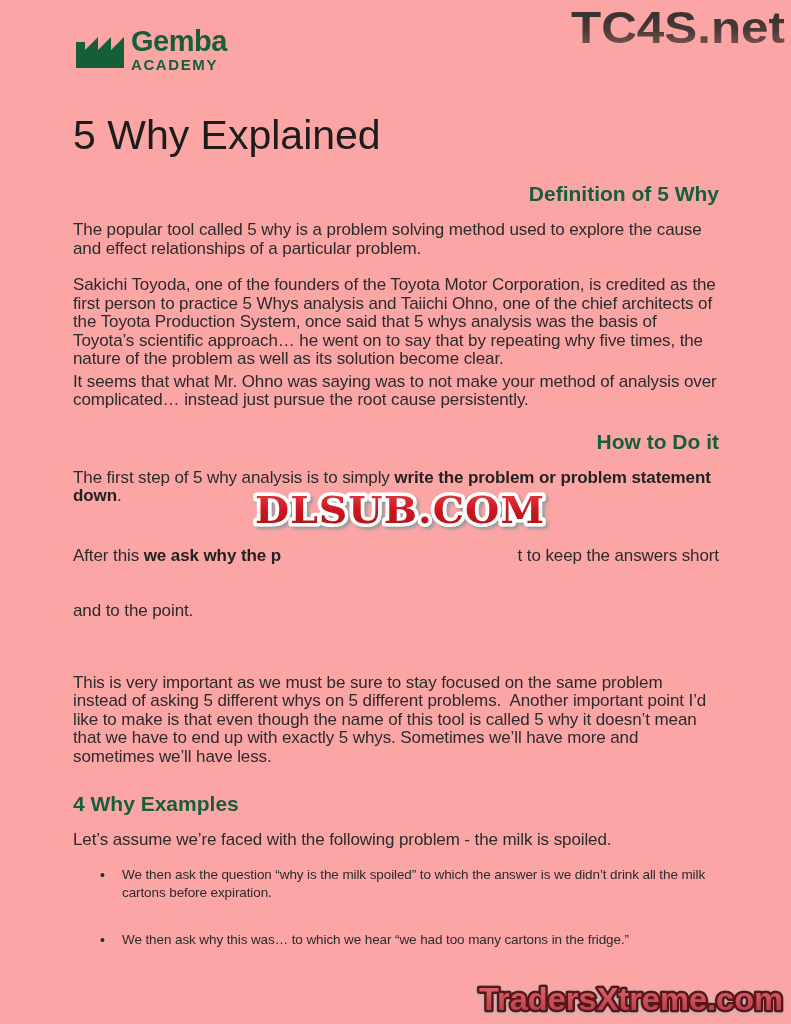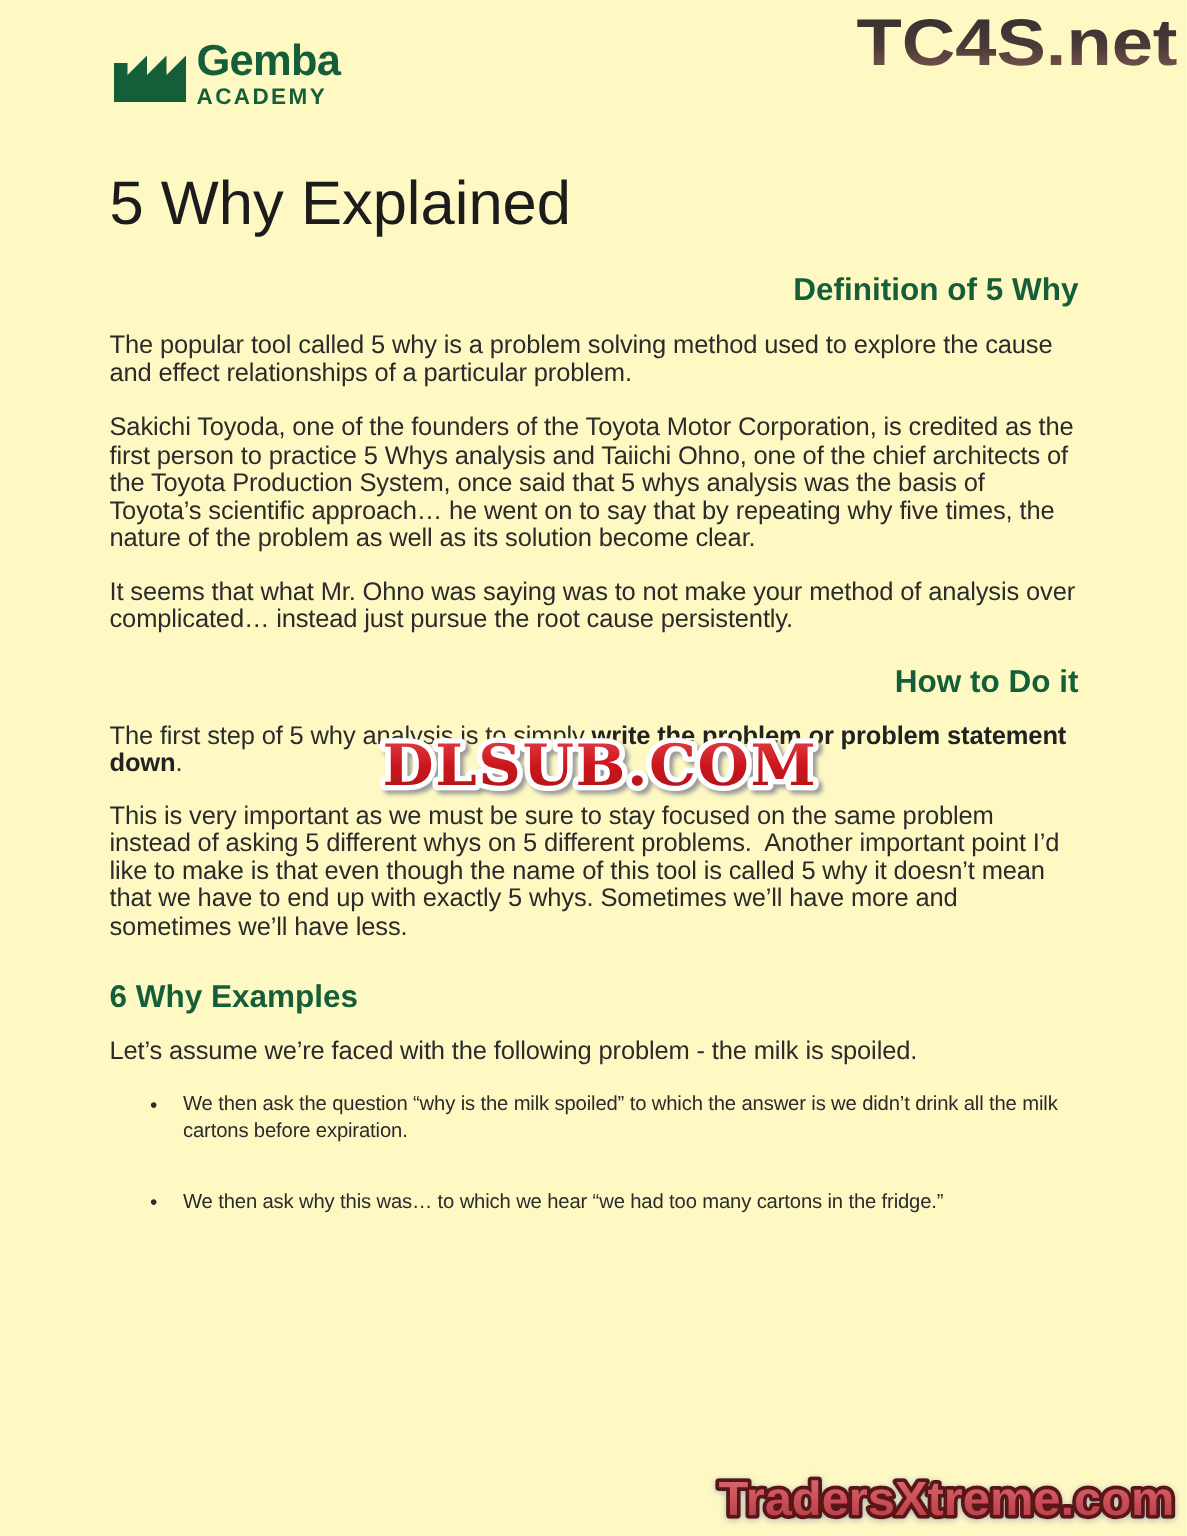--- a/index.html
+++ b/index.html
@@ -1,20 +1,20 @@
 <!DOCTYPE html>
 <html><head>
 <meta charset="utf-8">
 <style>
   html,body{margin:0;padding:0;}
   body{
     width:791px;height:1024px;background:#ffffff;position:relative;
     font-family:"Liberation Sans", sans-serif;overflow:hidden;
   }
-  .page{position:absolute;inset:0;background:#fef9c3;}
+  .page{position:absolute;inset:0;background:#fca5a5;}
 
   
   .logo{position:absolute;left:76px;top:27px;display:flex;align-items:flex-start;}
   .logo svg{display:block;}
   .logo-text{margin-left:7px;color:#145f3a;}
   .logo-brand{font-size:29px;font-weight:bold;line-height:28px;letter-spacing:-0.5px;}
   .logo-academy{font-size:15px;font-weight:bold;letter-spacing:1.6px;line-height:17px;margin-top:1px;}
 
   
   .wm-top{position:absolute;top:2px;right:2px;}
@@ -22,21 +22,21 @@
   .wm-bottom{position:absolute;right:1px;top:976px;z-index:5;}
 
   
   .doc{position:absolute;left:73px;top:108px;width:646px;color:#2b2b2b;}
   h1{margin:0;font-size:41px;line-height:54px;font-weight:400;text-align:left;
      color:#1c1c1c;letter-spacing:0;}
   h2{margin:0;font-size:21px;line-height:22px;font-weight:bold;color:#145f3a;}
   .p{margin:0;font-size:17px;line-height:18.5px;white-space:pre-wrap;
      letter-spacing:-0.1px;}
   .p b{font-weight:bold;color:#222;}
-  .mt16{margin-top:16px;} .mt17{margin-top:17px;} .mt18{margin-top:18px;}
+  .mt16{margin-top:16px;} .mt17{margin-top:4px;} .mt18{margin-top:18px;}
   .mt21{margin-top:21px;text-align:right;} .mt27{margin-top:27px;} .mt28{margin-top:28px;}
   .flexline{display:flex;white-space:pre;}
   .spacer{flex:1;min-width:230px;}
 
   ul{margin:0;padding:0;list-style:none;}
   li{display:flex;padding-left:27px;font-size:13.5px;line-height:18.5px;}
   .blt{width:22px;flex:none;font-size:14px;}
   .btext{flex:1;white-space:pre-wrap;letter-spacing:-0.1px;}
 
   
@@ -75,24 +75,28 @@
     <h1>5 Why Explained</h1>
 
     <h2 class="mt21">Definition of 5 Why</h2>
     <p class="p mt16"><span>The popular tool called 5 why is a problem solving method used to explore the cause and effect relationships of a particular problem.</span></p>
     <p class="p mt18"><span>Sakichi Toyoda, one of the founders of the Toyota Motor Corporation, is credited as the first person to practice 5 Whys analysis and Taiichi Ohno, one of the chief architects of the Toyota Production System, once said that 5 whys analysis was the basis of Toyota’s scientific approach… he went on to say that by repeating why five times, the nature of the problem as well as its solution become clear.</span></p>
     <p class="p mt17"><span>It seems that what Mr. Ohno was saying was to not make your method of analysis over complicated… instead just pursue the root cause persistently.</span></p>
 
     <h2 class="mt21">How to Do it</h2>
     <p class="p mt16"><span>The first step of 5 why analysis is to simply </span><b>write the problem or problem statement down</b><span>.</span></p>
 
+    <div class="p mt17">
+      <div class="flexline"><span>After this </span><b>we ask why the p</b><span class="spacer"></span><span>t to keep the answers short</span></div>
+      <div>and to the point.</div>
+    </div>
 
     <p class="p mt16"><span>This is very important as we must be sure to stay focused on the same problem instead of asking 5 different whys on 5 different problems.  Another important point I’d like to make is that even though the name of this tool is called 5 why it doesn’t mean that we have to end up with exactly 5 whys. Sometimes we’ll have more and sometimes we’ll have less.</span></p>
 
-    <h2 class="mt27">6 Why Examples</h2>
+    <h2 class="mt27">4 Why Examples</h2>
     <p class="p mt16"><span>Let’s assume we’re faced with the following problem - the milk is spoiled.</span></p>
 
     <ul>
       <li class="mt16">
           <span class="blt">•</span>
           <span class="btext">We then ask the question “why is the milk spoiled” to which the answer is we didn’t drink all the milk cartons before expiration.</span>
         </li>
       <li class="mt28">
           <span class="blt">•</span>
           <span class="btext">We then ask why this was… to which we hear “we had too many cartons in the fridge.”</span>

